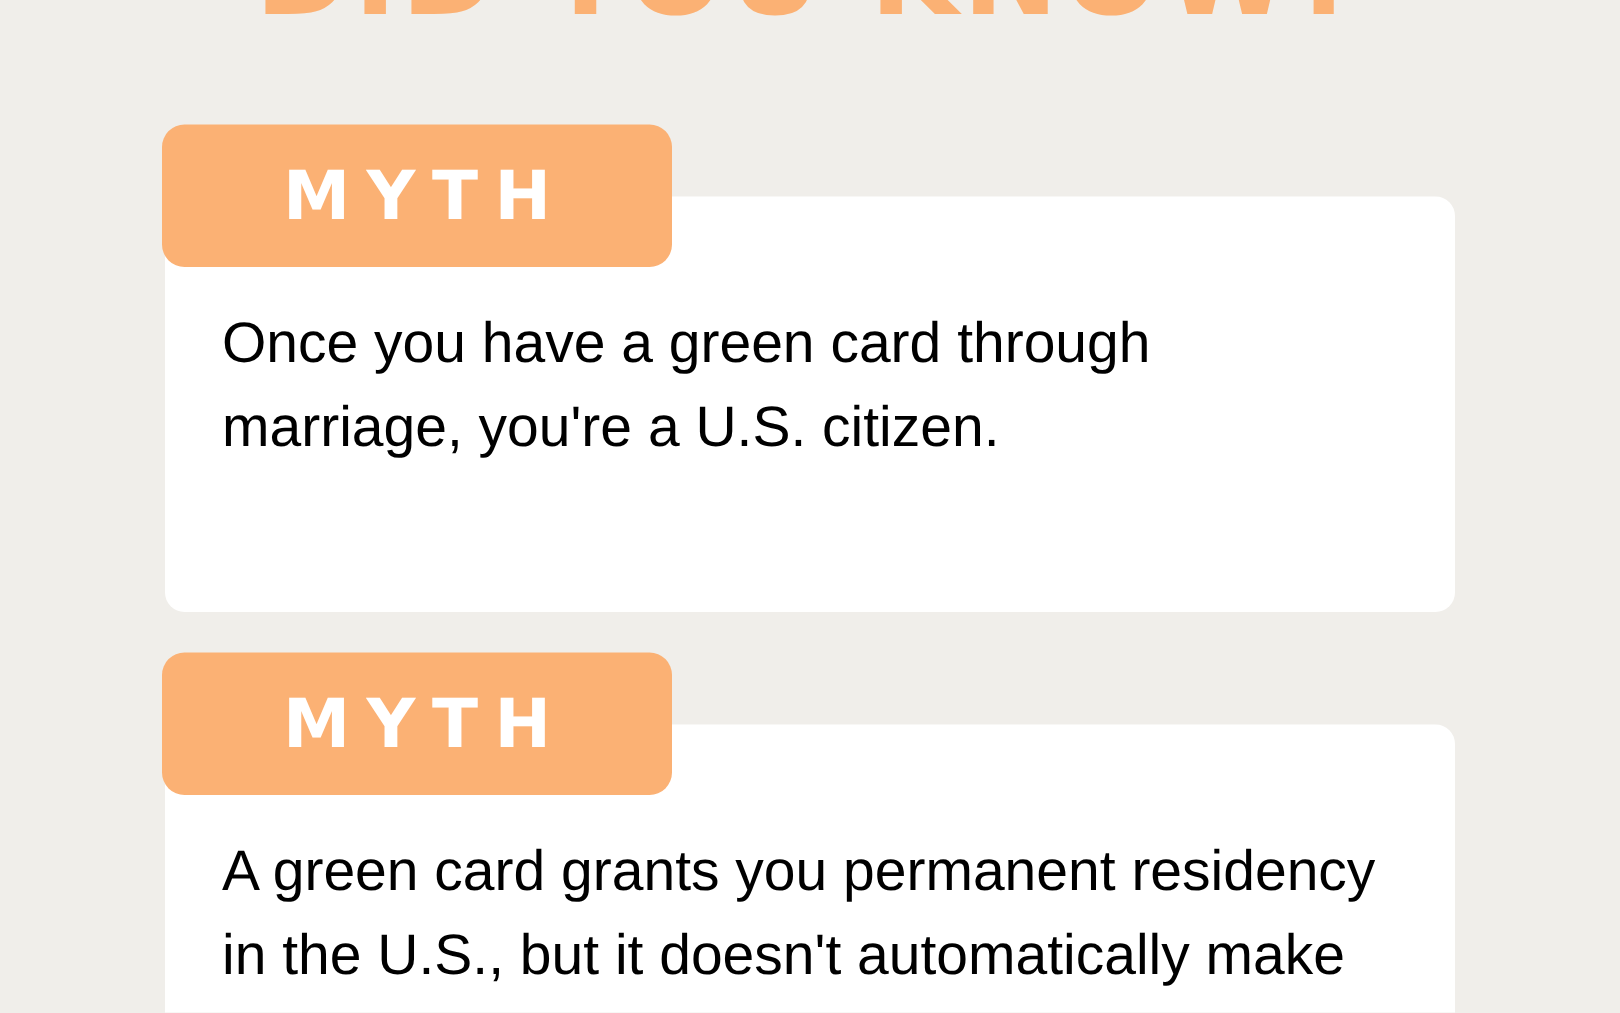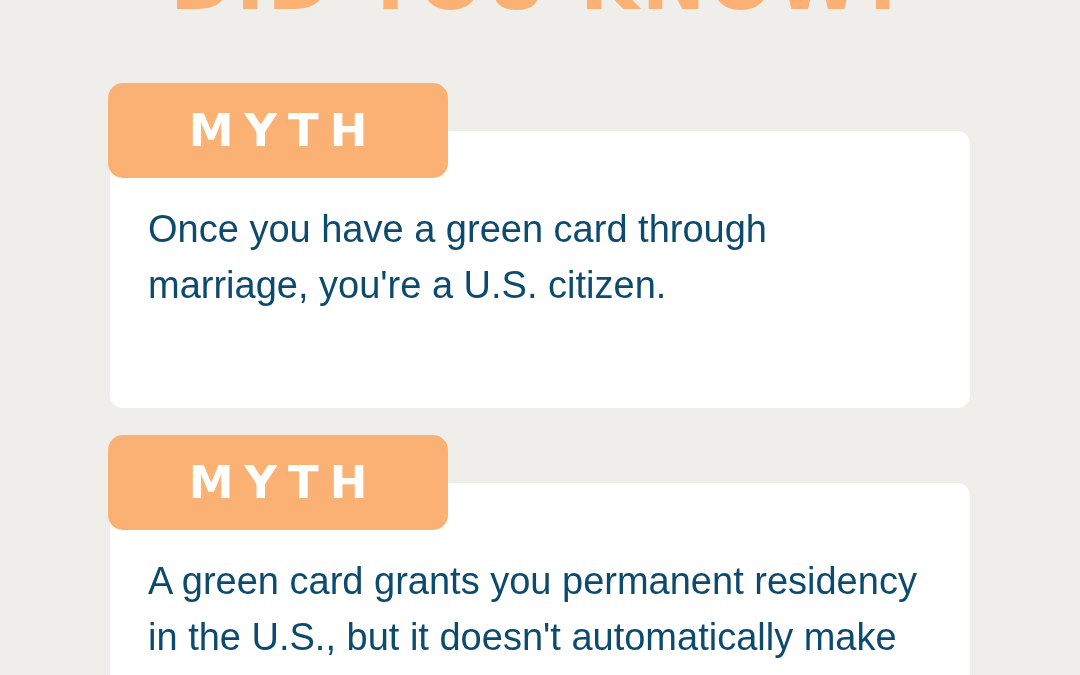--- a/index.html
+++ b/index.html
@@ -92,21 +92,21 @@
 
   .card-body {
     position: absolute;
     left: 40px;
     top: 118px;
     width: 780px;
     z-index: 1;
   }
   .card-body p {
     margin: 0;
-    color: #0c4a6e;
+    color: #000000;
     font-family: "Liberation Sans", sans-serif;
     font-weight: 400;
     font-size: 38px;
     line-height: 56px;
     letter-spacing: 0px;
   }
 </style>
 </head>
 <body>
 

